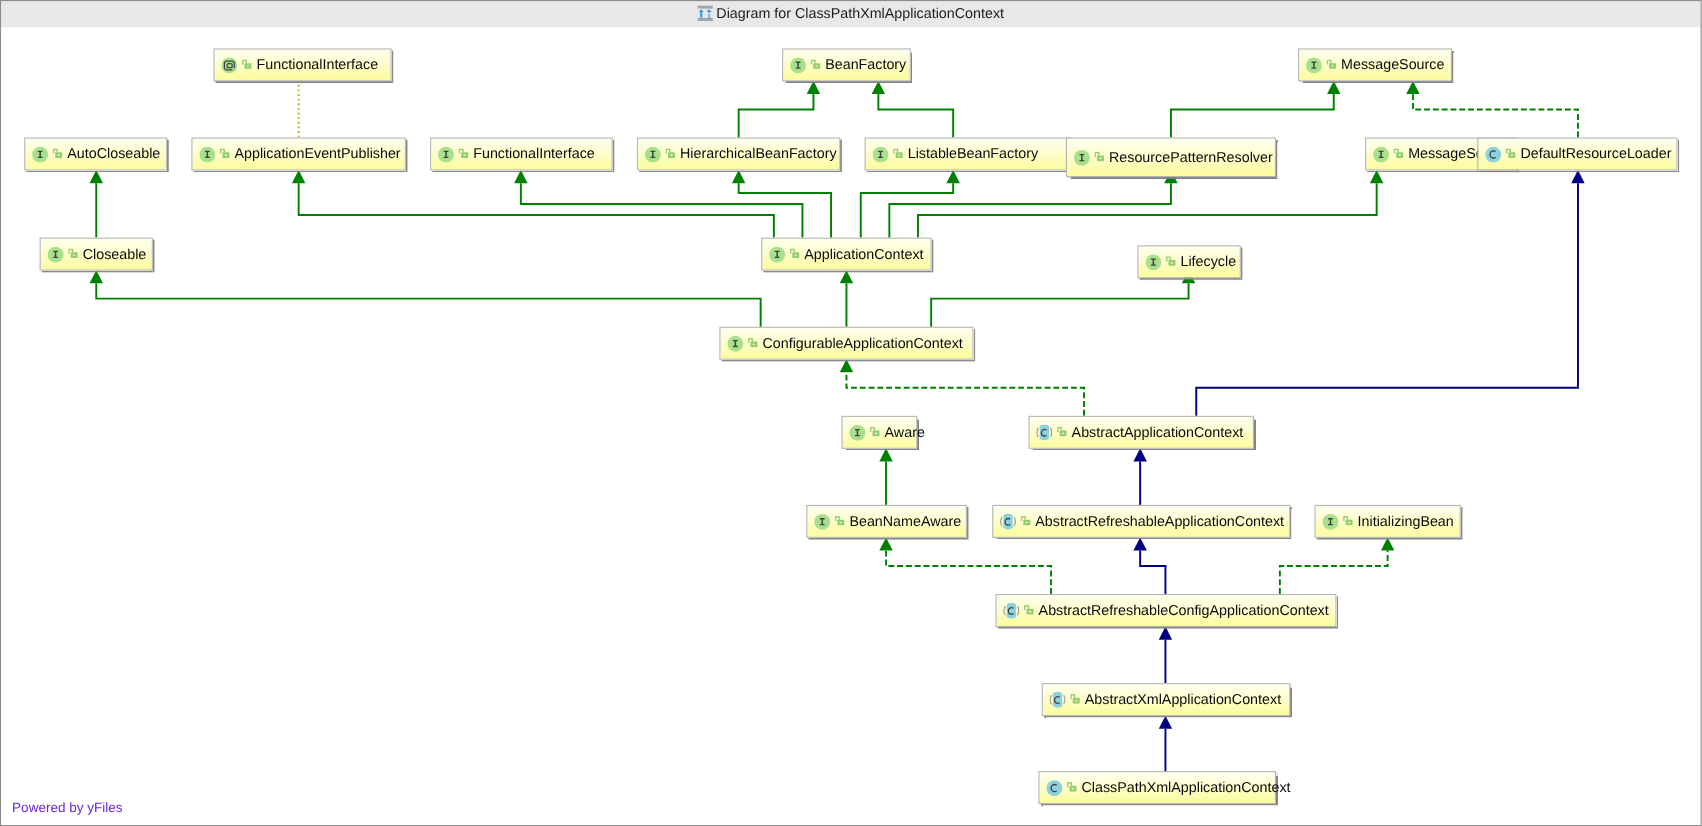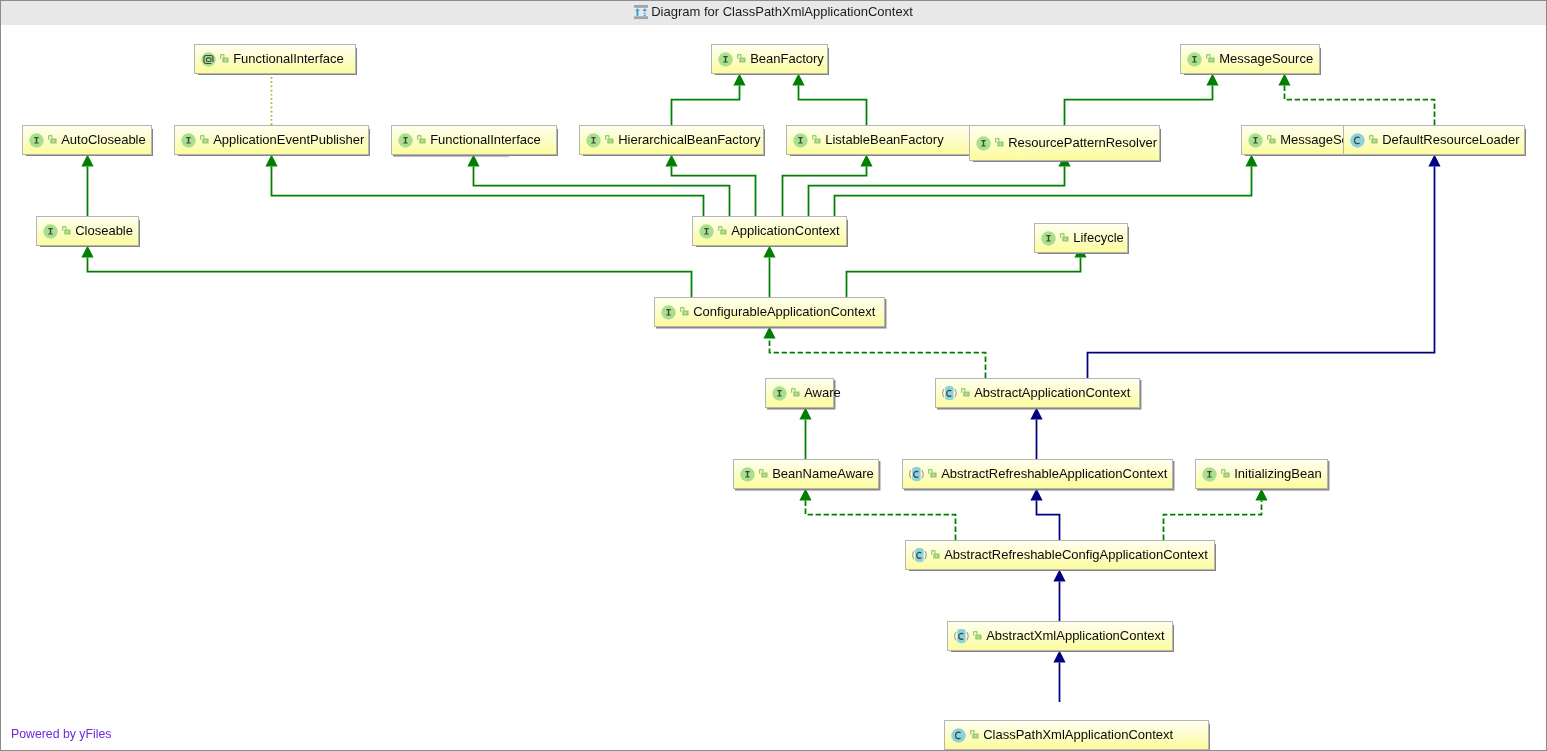--- a/index.html
+++ b/index.html
@@ -404,21 +404,21 @@
             <path d="M12.85 3.0 A 7.5 7.5 0 0 1 12.85 11.2" fill="none" stroke="#989fa6" stroke-width="1.1"></path>
             <circle cx="7.4" cy="7.1" r="7.2" fill="#8bd2dd" clip-path="url(#abclip)"></circle>
             <path d="M9.35 4.9 a2.85 2.85 0 0 0 -1.65 -0.53 a3.0 3.0 0 0 0 0 6.0 a2.85 2.85 0 0 0 1.65 -0.53" fill="none" stroke="#3f4547" stroke-width="1.2"></path>
           </svg>
           <svg class="ic lock-ic" width="8.6" height="8.6" viewBox="0 0 8.6 8.6">
             <path d="M0 4.65 L0 0.9 A0.9 0.9 0 0 1 0.9 0 L3.65 0 A0.9 0.9 0 0 1 4.55 0.9 L4.55 3.4 L3.25 3.4 L3.25 1.35 L1.3 1.35 L1.3 4.65 Z" fill="#96cd73"></path>
             <path d="M2.65 3.4 h5.55 a0.4 0.4 0 0 1 0.4 0.4 v4.4 a0.4 0.4 0 0 1 -0.4 0.4 h-5.55 a0.4 0.4 0 0 1 -0.4 -0.4 v-4.4 a0.4 0.4 0 0 1 0.4 -0.4 z M4.4 5.5 h2 v1 h-2 z" fill="#96cd73" fill-rule="evenodd"></path>
           </svg>
           <span class="lbl">AbstractXmlApplicationContext</span>
         </div>
-        <div class="node" style="left:944px;top:695px;width:265px;height:30px">
+        <div class="node" style="left:944px;top:676px;width:216px;height:30px">
           <svg class="ic kind-ic" width="15" height="15" viewBox="0 0 15 15">
             <circle cx="7.5" cy="7.5" r="7.2" fill="#8bd2dd"></circle>
             <path d="M9.62 4.75 a3.1 3.1 0 0 0 -1.8 -0.58 a3.25 3.25 0 0 0 0 6.5 a3.1 3.1 0 0 0 1.8 -0.58" fill="none" stroke="#3f4547" stroke-width="1.25"></path>
           </svg>
           <svg class="ic lock-ic" width="8.6" height="8.6" viewBox="0 0 8.6 8.6">
             <path d="M0 4.65 L0 0.9 A0.9 0.9 0 0 1 0.9 0 L3.65 0 A0.9 0.9 0 0 1 4.55 0.9 L4.55 3.4 L3.25 3.4 L3.25 1.35 L1.3 1.35 L1.3 4.65 Z" fill="#96cd73"></path>
             <path d="M2.65 3.4 h5.55 a0.4 0.4 0 0 1 0.4 0.4 v4.4 a0.4 0.4 0 0 1 -0.4 0.4 h-5.55 a0.4 0.4 0 0 1 -0.4 -0.4 v-4.4 a0.4 0.4 0 0 1 0.4 -0.4 z M4.4 5.5 h2 v1 h-2 z" fill="#96cd73" fill-rule="evenodd"></path>
           </svg>
           <span class="lbl">ClassPathXmlApplicationContext</span>
         </div>

